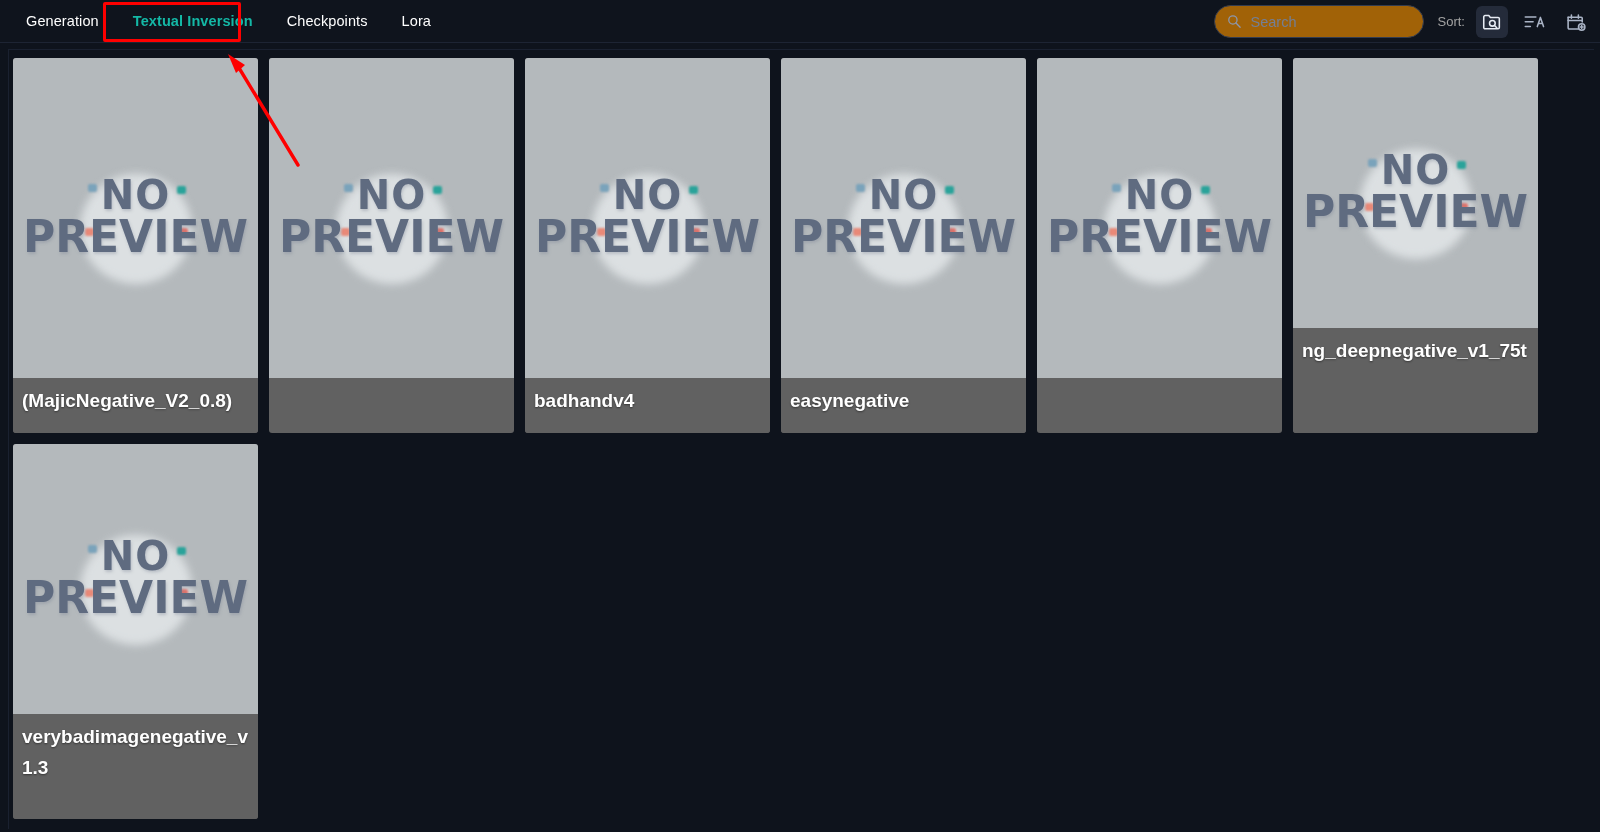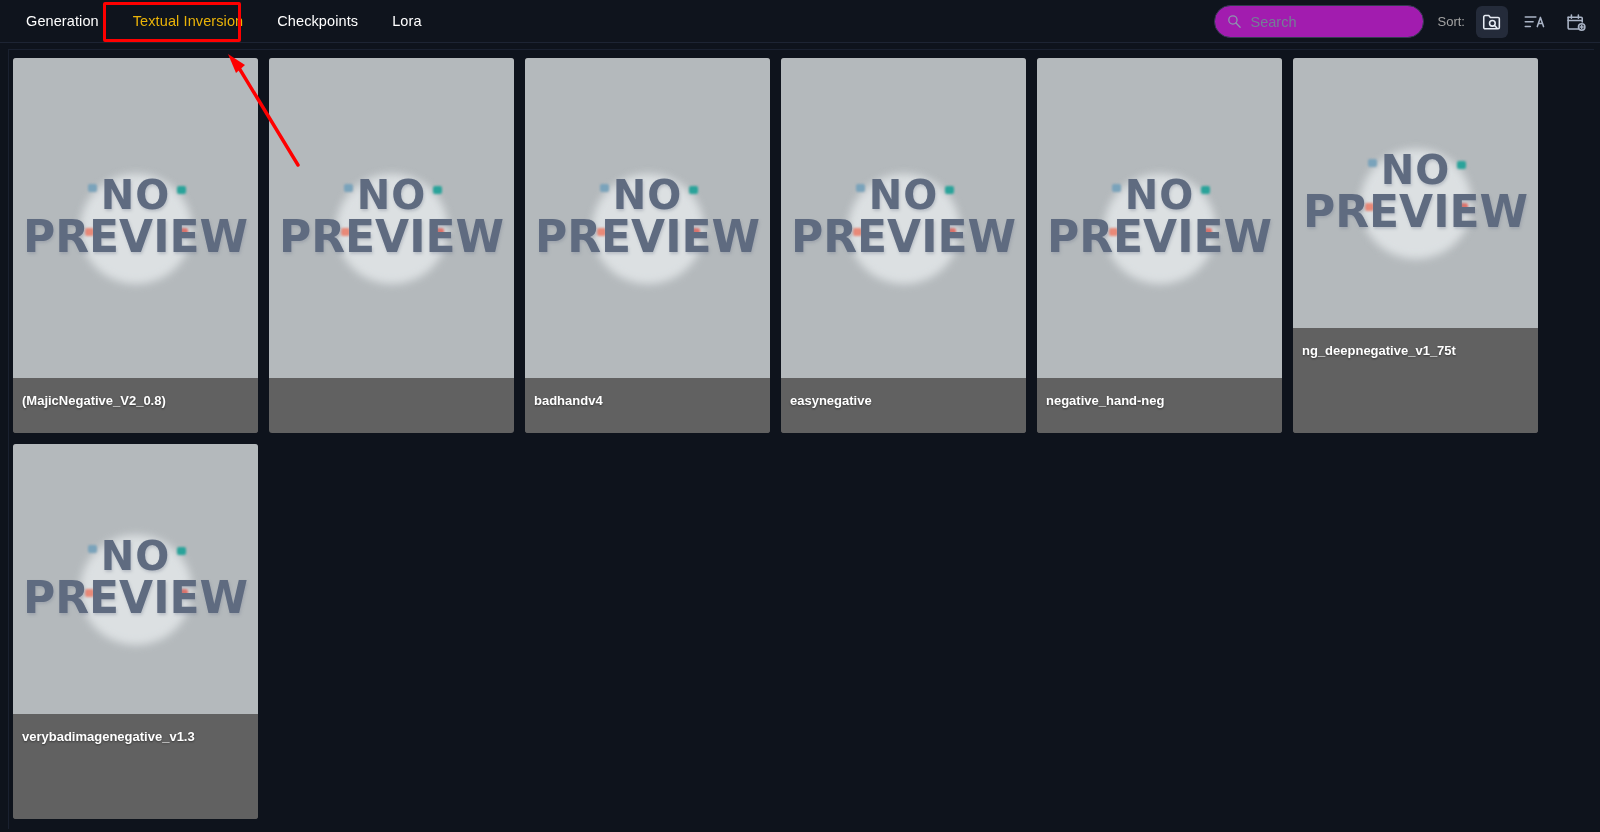--- a/index.html
+++ b/index.html
@@ -43,39 +43,39 @@
     display: flex;
     align-items: center;
     padding: 0 17px;
     font-size: 14.5px;
     color: #ffffff;
     letter-spacing: .1px;
     cursor: pointer;
     white-space: nowrap;
   }
   .tab.active {
-    color: #eab308;
-    font-weight: normal;
+    color: #14b8a6;
+    font-weight: bold;
   }
 
   #toolbar-right {
     position: absolute;
     right: 8px; top: 0;
     height: 43px;
     display: flex;
     align-items: center;
     gap: 10px;
   }
 
   #search-box {
     width: 210px;
     height: 33px;
     border: 1px solid #333c50;
     border-radius: 17px;
-    background: #a21caf;
+    background: #a16207;
     display: flex;
     align-items: center;
     padding: 0 12px;
     gap: 9px;
   }
   #search-box .mag { flex: 0 0 auto; display:block; }
   #search-input {
     flex: 1;
     background: transparent;
     border: none;
@@ -182,21 +182,21 @@
   .dot { position: absolute; width: 9px; height: 8px; border-radius: 2px; filter: blur(1.1px); }
   .d1 { left: 72px;  top: 36px;  background: #7aa3bb; }
   .d2 { right: 70px; top: 38px;  background: #2aa39a; }
   .d3 { left: 69px;  top: 80px;  background: #e98978; }
   .d4 { right: 68px; top: 80px;  background: #e0736b; }
 
   .card-label {
     flex: 1 1 auto;
     background: #616161;
     color: #ffffff;
-    font-size: 13px;
+    font-size: 19px;
     font-weight: bold;
     line-height: 31px;
     padding: 7px 9px 0 9px;
     word-break: break-word;
     text-shadow: 0 1px 2px rgba(0,0,0,.45);
   }
 
   
   .card.tall .thumb { height: 270px; }
   .card.tall { height: 375px; }
@@ -343,21 +343,20 @@
           <div class="np-wrap">
             <div class="np-blob"></div>
             <div class="dot d1"></div>
               <div class="dot d2"></div>
             <div class="dot d3"></div>
               <div class="dot d4"></div>
             <div class="np-text np-line1">NO</div>
             <div class="np-text np-line2">PREVIEW</div>
           </div>
         </div>
-        <div class="card-label">negative_hand-neg</div>
       </div>
 
       <div class="card tall">
         <div class="thumb">
           <div class="np-wrap">
             <div class="np-blob"></div>
             <div class="dot d1"></div>
               <div class="dot d2"></div>
             <div class="dot d3"></div>
               <div class="dot d4"></div>

